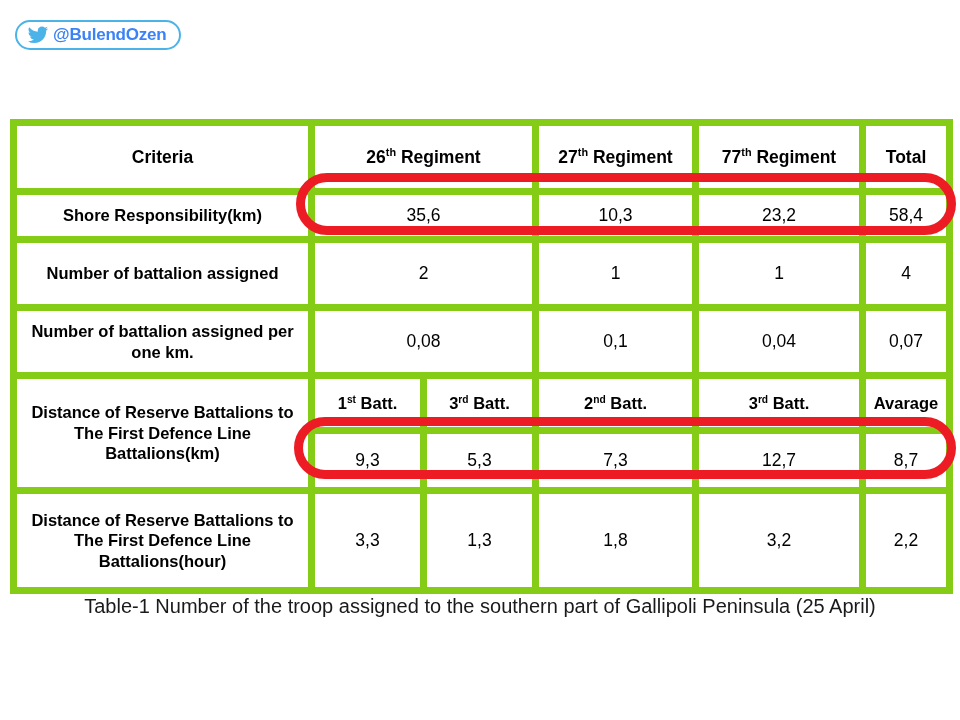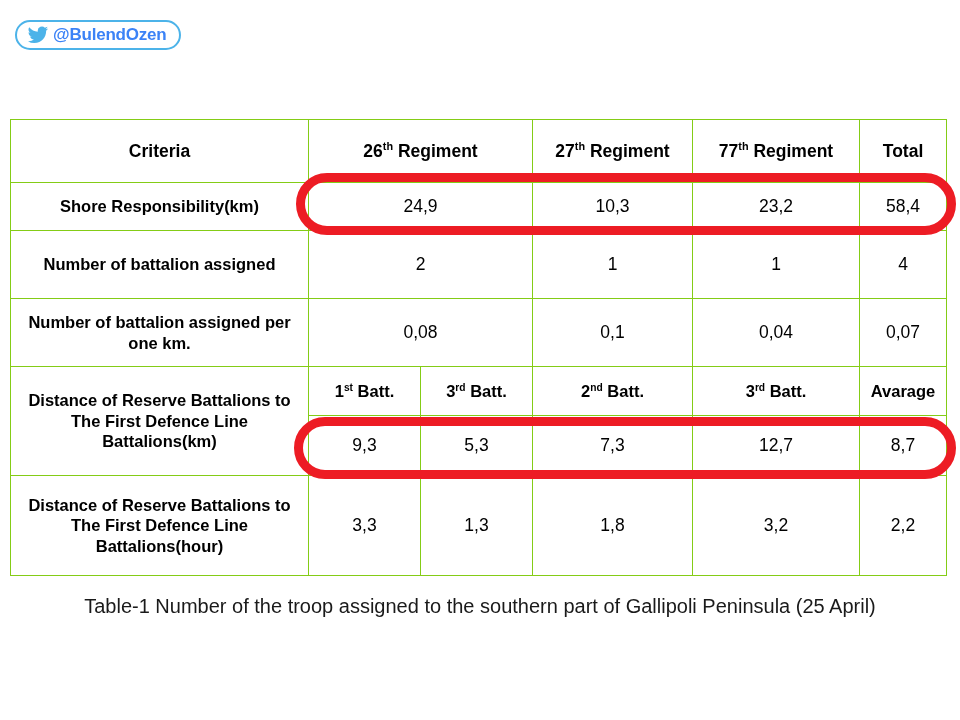--- a/index.html
+++ b/index.html
@@ -53,21 +53,21 @@
     width: 936px;
   }
   table.data-table {
     border-collapse: collapse;
     width: 936px;
     table-layout: fixed;
     background: #ffffff;
   }
   table.data-table td,
   table.data-table th {
-    border: 1px solid #84cc16;
+    border: 7px solid #84cc16;
     font-family: "Liberation Sans", sans-serif;
     color: #000000;
     text-align: center;
     vertical-align: middle;
     padding: 2px 4px;
   }
   
   col.c-criteria { width: 298px; }
   col.c-26a      { width: 112px; }
   col.c-26b      { width: 112px; }
@@ -166,21 +166,21 @@
       <tr>
         <td class="hdr-cell">Criteria</td>
         <td class="hdr-cell" colspan="2"><span>26</span><sup>th</sup><span> Regiment</span></td>
         <td class="hdr-cell"><span>27</span><sup>th</sup><span> Regiment</span></td>
         <td class="hdr-cell"><span>77</span><sup>th</sup><span> Regiment</span></td>
         <td class="hdr-cell">Total</td>
       </tr>
 
       <tr class="row-shore">
         <td class="crit-cell">Shore Responsibility(km)</td>
-        <td class="val-cell" colspan="2">24,9</td>
+        <td class="val-cell" colspan="2">35,6</td>
         <td class="val-cell">10,3</td>
         <td class="val-cell">23,2</td>
         <td class="val-cell">58,4</td>
       </tr>
 
       <tr class="row-battnum">
         <td class="crit-cell">Number of battalion assigned</td>
         <td class="val-cell" colspan="2">2</td>
         <td class="val-cell">1</td>
         <td class="val-cell">1</td>

